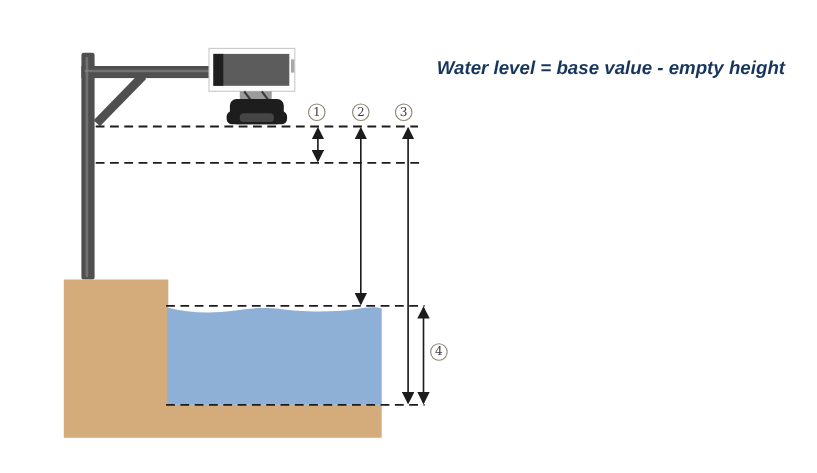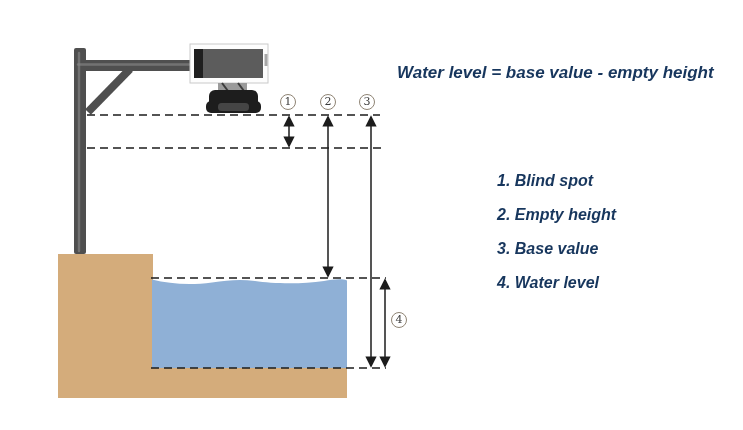--- a/index.html
+++ b/index.html
@@ -12,21 +12,21 @@
   
   .pole-part{fill:var(--pole-gray,#4f4f4f);}
   .brace{stroke:var(--pole-gray,#4f4f4f);stroke-width:8;}
   .hl{stroke:#868686;stroke-width:2.4;opacity:.65;stroke-linecap:round;}
   .ground{fill:var(--ground-tan,#d4ac7b);}
   .water{fill:var(--water-blue,#8fb0d6);}
   .dash{stroke:var(--line-black,#1c1c1c);stroke-width:1.6;stroke-dasharray:8 5;}
   .arrow{stroke:var(--line-black,#1c1c1c);stroke-width:1.5;}
 
   .formula{
-    position:absolute;left:397px;top:63px;width:346px;
+    position:absolute;left:397px;top:52px;width:346px;
     font-size:17px;font-weight:bold;font-style:italic;
     color:var(--text-navy,#17365d);white-space:nowrap;
   }
   .legend{position:absolute;left:497px;top:172px;}
   .legend-item{
     font-size:16px;font-weight:bold;font-style:italic;
     color:var(--text-navy,#17365d);line-height:18px;margin-bottom:16px;white-space:nowrap;
   }
   .marker{
     position:absolute;width:16px;height:16px;box-sizing:border-box;
@@ -89,20 +89,14 @@
     </g>
   </svg>
 
   <span class="marker m1">1</span>
   <span class="marker m2">2</span>
   <span class="marker m3">3</span>
   <span class="marker m4">4</span>
 
   <div class="formula">Water level = base value - empty height</div>
 
-  <div class="legend">
-    <div class="legend-item">1. Blind spot</div>
-    <div class="legend-item">2. Empty height</div>
-    <div class="legend-item">3. Base value</div>
-    <div class="legend-item">4. Water level</div>
-  </div>
 
 </div>
 
 </body></html>

